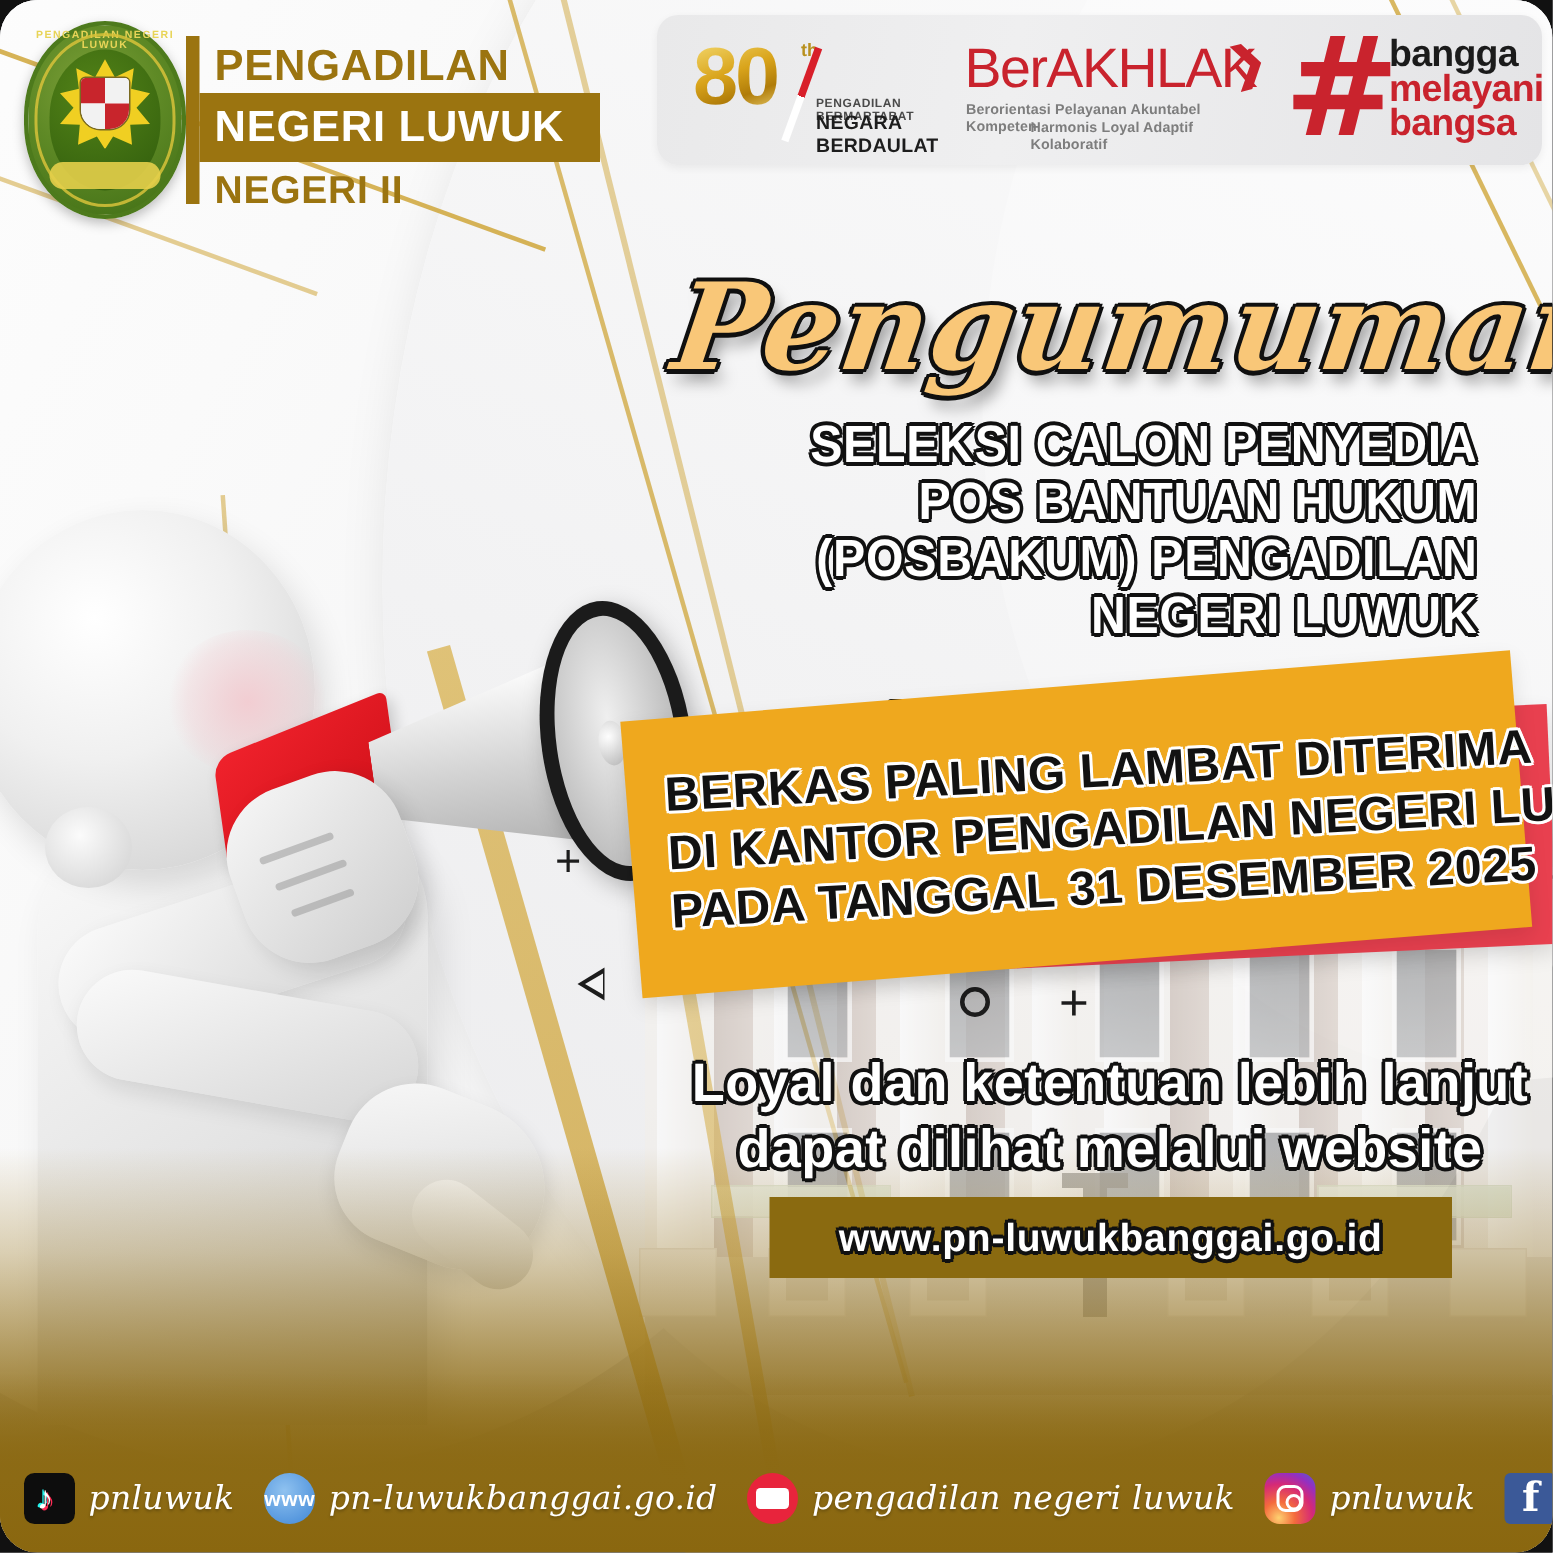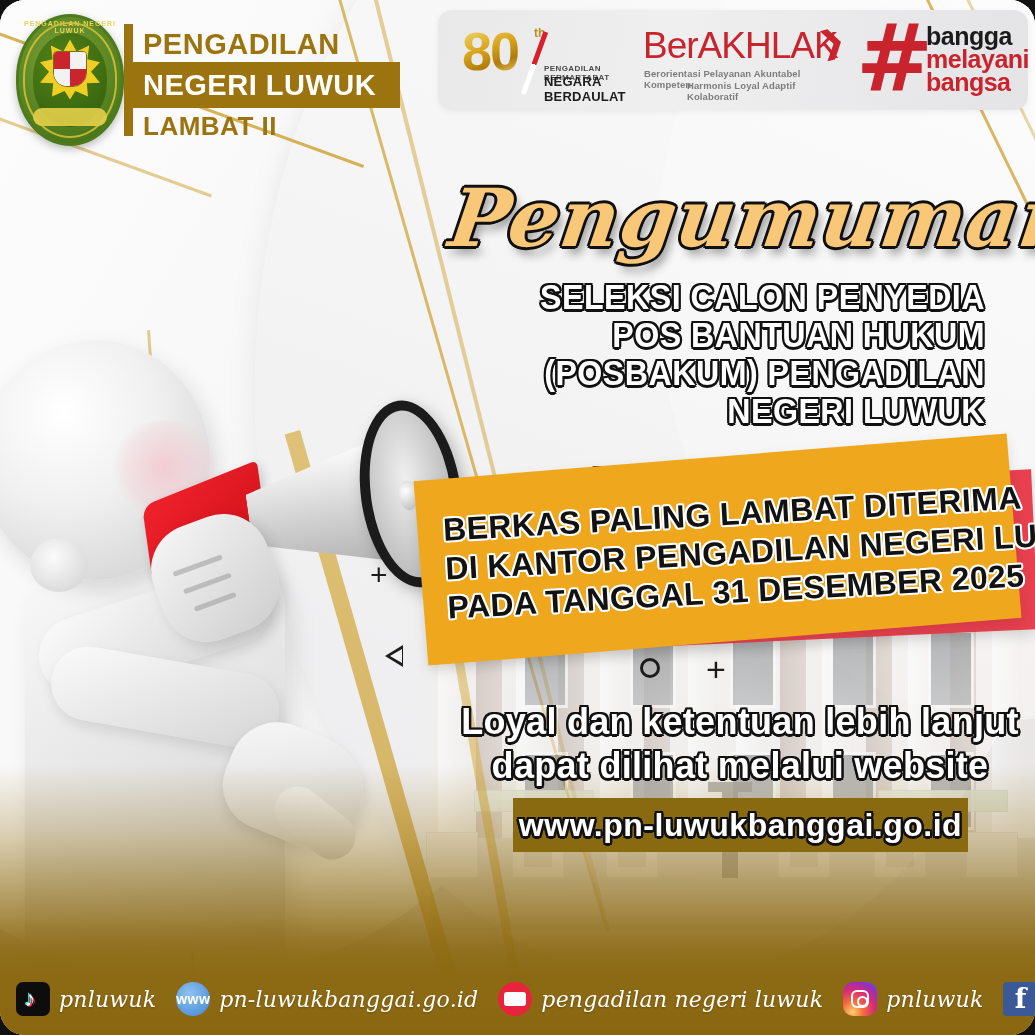--- a/index.html
+++ b/index.html
@@ -192,21 +192,21 @@
                 0 -2px 0 #fff,0 2px 0 #fff,-2px 0 0 #fff,2px 0 0 #fff;}
 
   .footer-msg{position:absolute;left:455px;top:700px;width:570px;text-align:center;
     font-family:"Liberation Sans Narrow","Liberation Sans",sans-serif;
     font-weight:bold;font-size:36px;line-height:44px;color:#fff;letter-spacing:.3px;
     text-shadow:-2px -2px 0 #111,2px -2px 0 #111,-2px 2px 0 #111,2px 2px 0 #111,
                 0 -2.5px 0 #111,0 2.5px 0 #111,-2.5px 0 0 #111,2.5px 0 0 #111;}
   .urlbox{position:absolute;left:513px;top:798px;width:455px;height:54px;background:#8a6a10;
     display:flex;align-items:center;justify-content:center;}
   .urlbox span{font-family:"Liberation Sans Narrow","Liberation Sans",sans-serif;
-    font-weight:bold;font-size:32px;color:#fff;letter-spacing:.5px;
+    font-weight:bold;font-size:26px;color:#fff;letter-spacing:.5px;
     text-shadow:-2px -2px 0 #111,2px -2px 0 #111,-2px 2px 0 #111,2px 2px 0 #111,
                 0 -2.5px 0 #111,0 2.5px 0 #111,-2.5px 0 0 #111,2.5px 0 0 #111;}
 
   
   .mark{position:absolute;color:#1c1c1c;}
   .mk-plus{font-size:30px;line-height:30px;font-weight:400;}
   .mk-plus2{font-size:34px;line-height:34px;}
   .mk-circle{width:20px;height:20px;border:3px solid #1c1c1c;border-radius:50%;}
   .mk-tri{width:0;height:0;border-top:11px solid transparent;border-bottom:11px solid transparent;
     border-right:18px solid #1c1c1c;position:relative;}
@@ -339,21 +339,21 @@
         <div class="ss-q" style="left:0;top:0;background:#c8252c"></div>
         <div class="ss-q" style="left:50%;top:0;background:#f2f2f2"></div>
         <div class="ss-q" style="left:0;top:50%;background:#f2f2f2"></div>
         <div class="ss-q" style="left:50%;top:50%;background:#c8252c"></div>
       </div>
       <div class="seal-scroll"></div>
     </div>
     <div class="hd-bar"></div>
     <div class="hd-l1">PENGADILAN</div>
     <div class="hd-l2">NEGERI LUWUK</div>
-    <div class="hd-l3">LAMBAT II</div>
+    <div class="hd-l3">NEGERI II</div>
   </div>
 
   <div class="logostrip">
     <div class="lg80">
       <div class="lg80-num">80</div>
       <div class="lg80-th">th</div>
       <div class="lg80-slash"></div>
       <div class="lg80-t1">PENGADILAN BERMARTABAT</div>
       <div class="lg80-t2">NEGARA BERDAULAT</div>
     </div>

